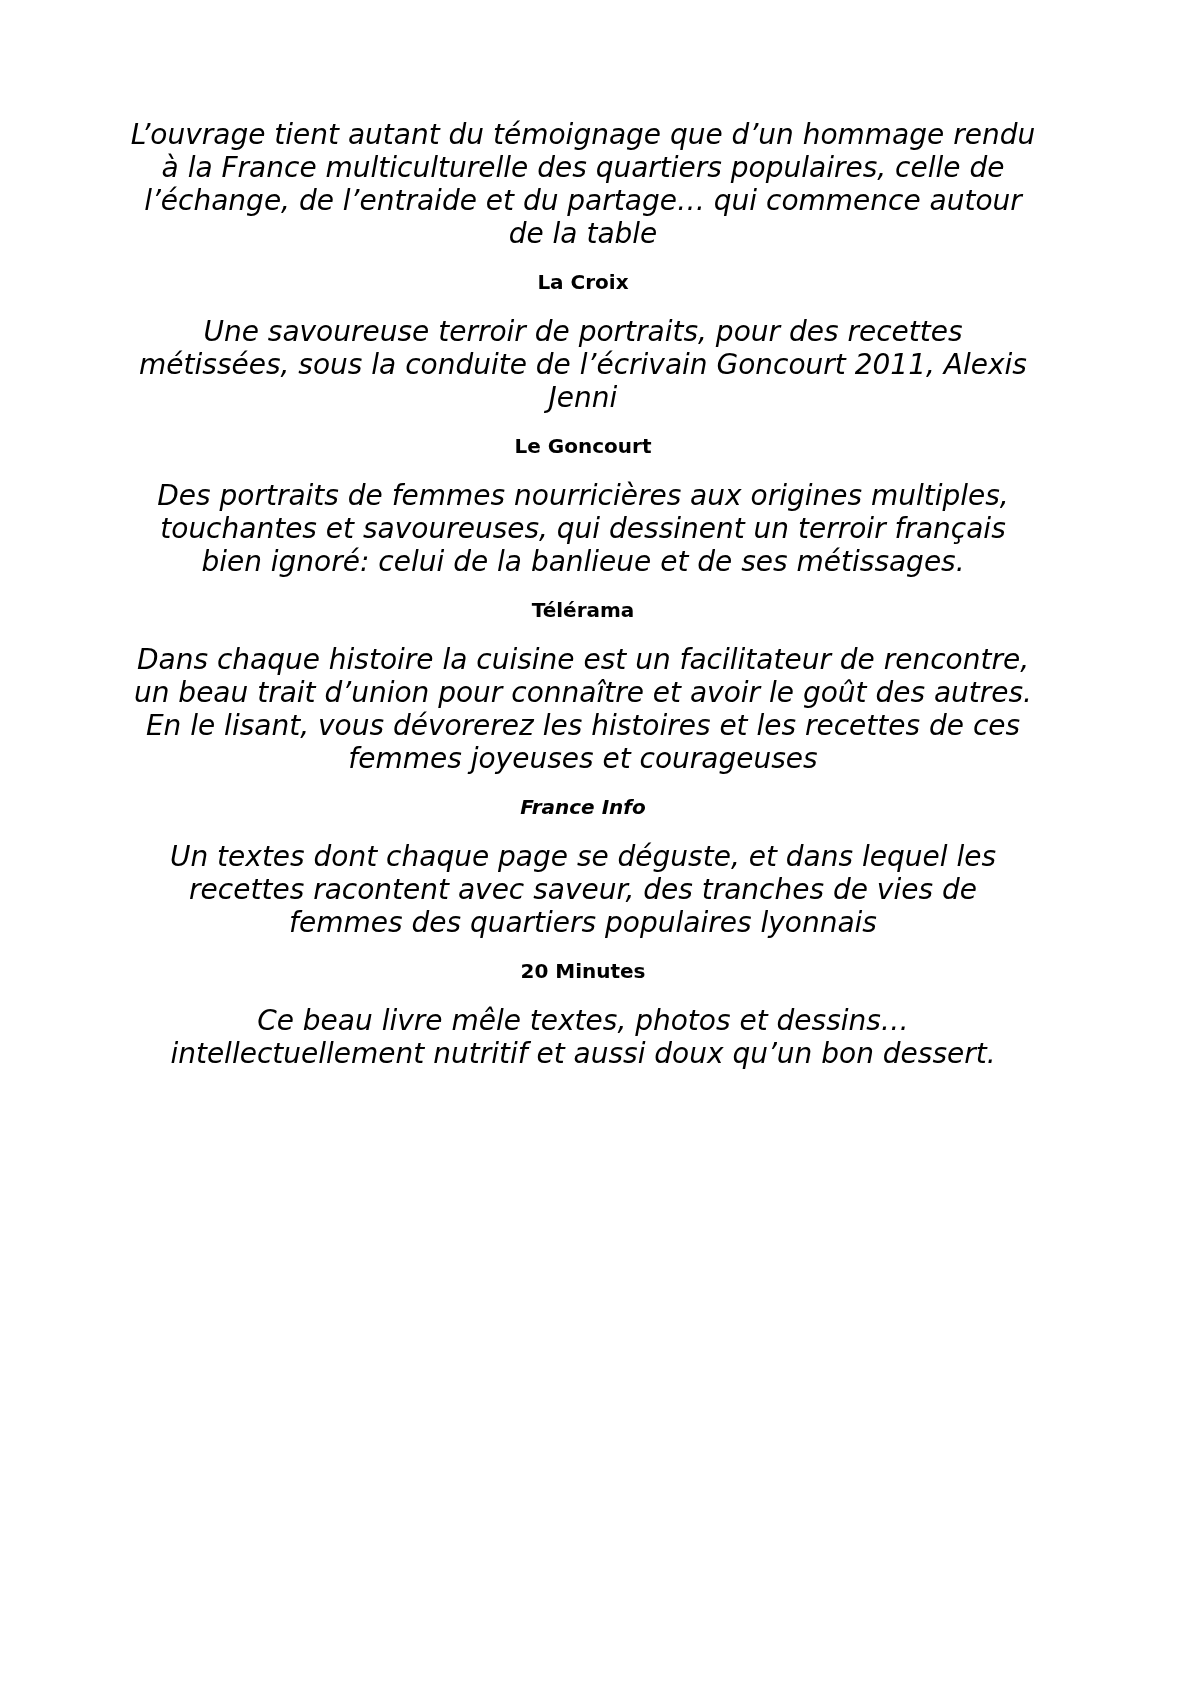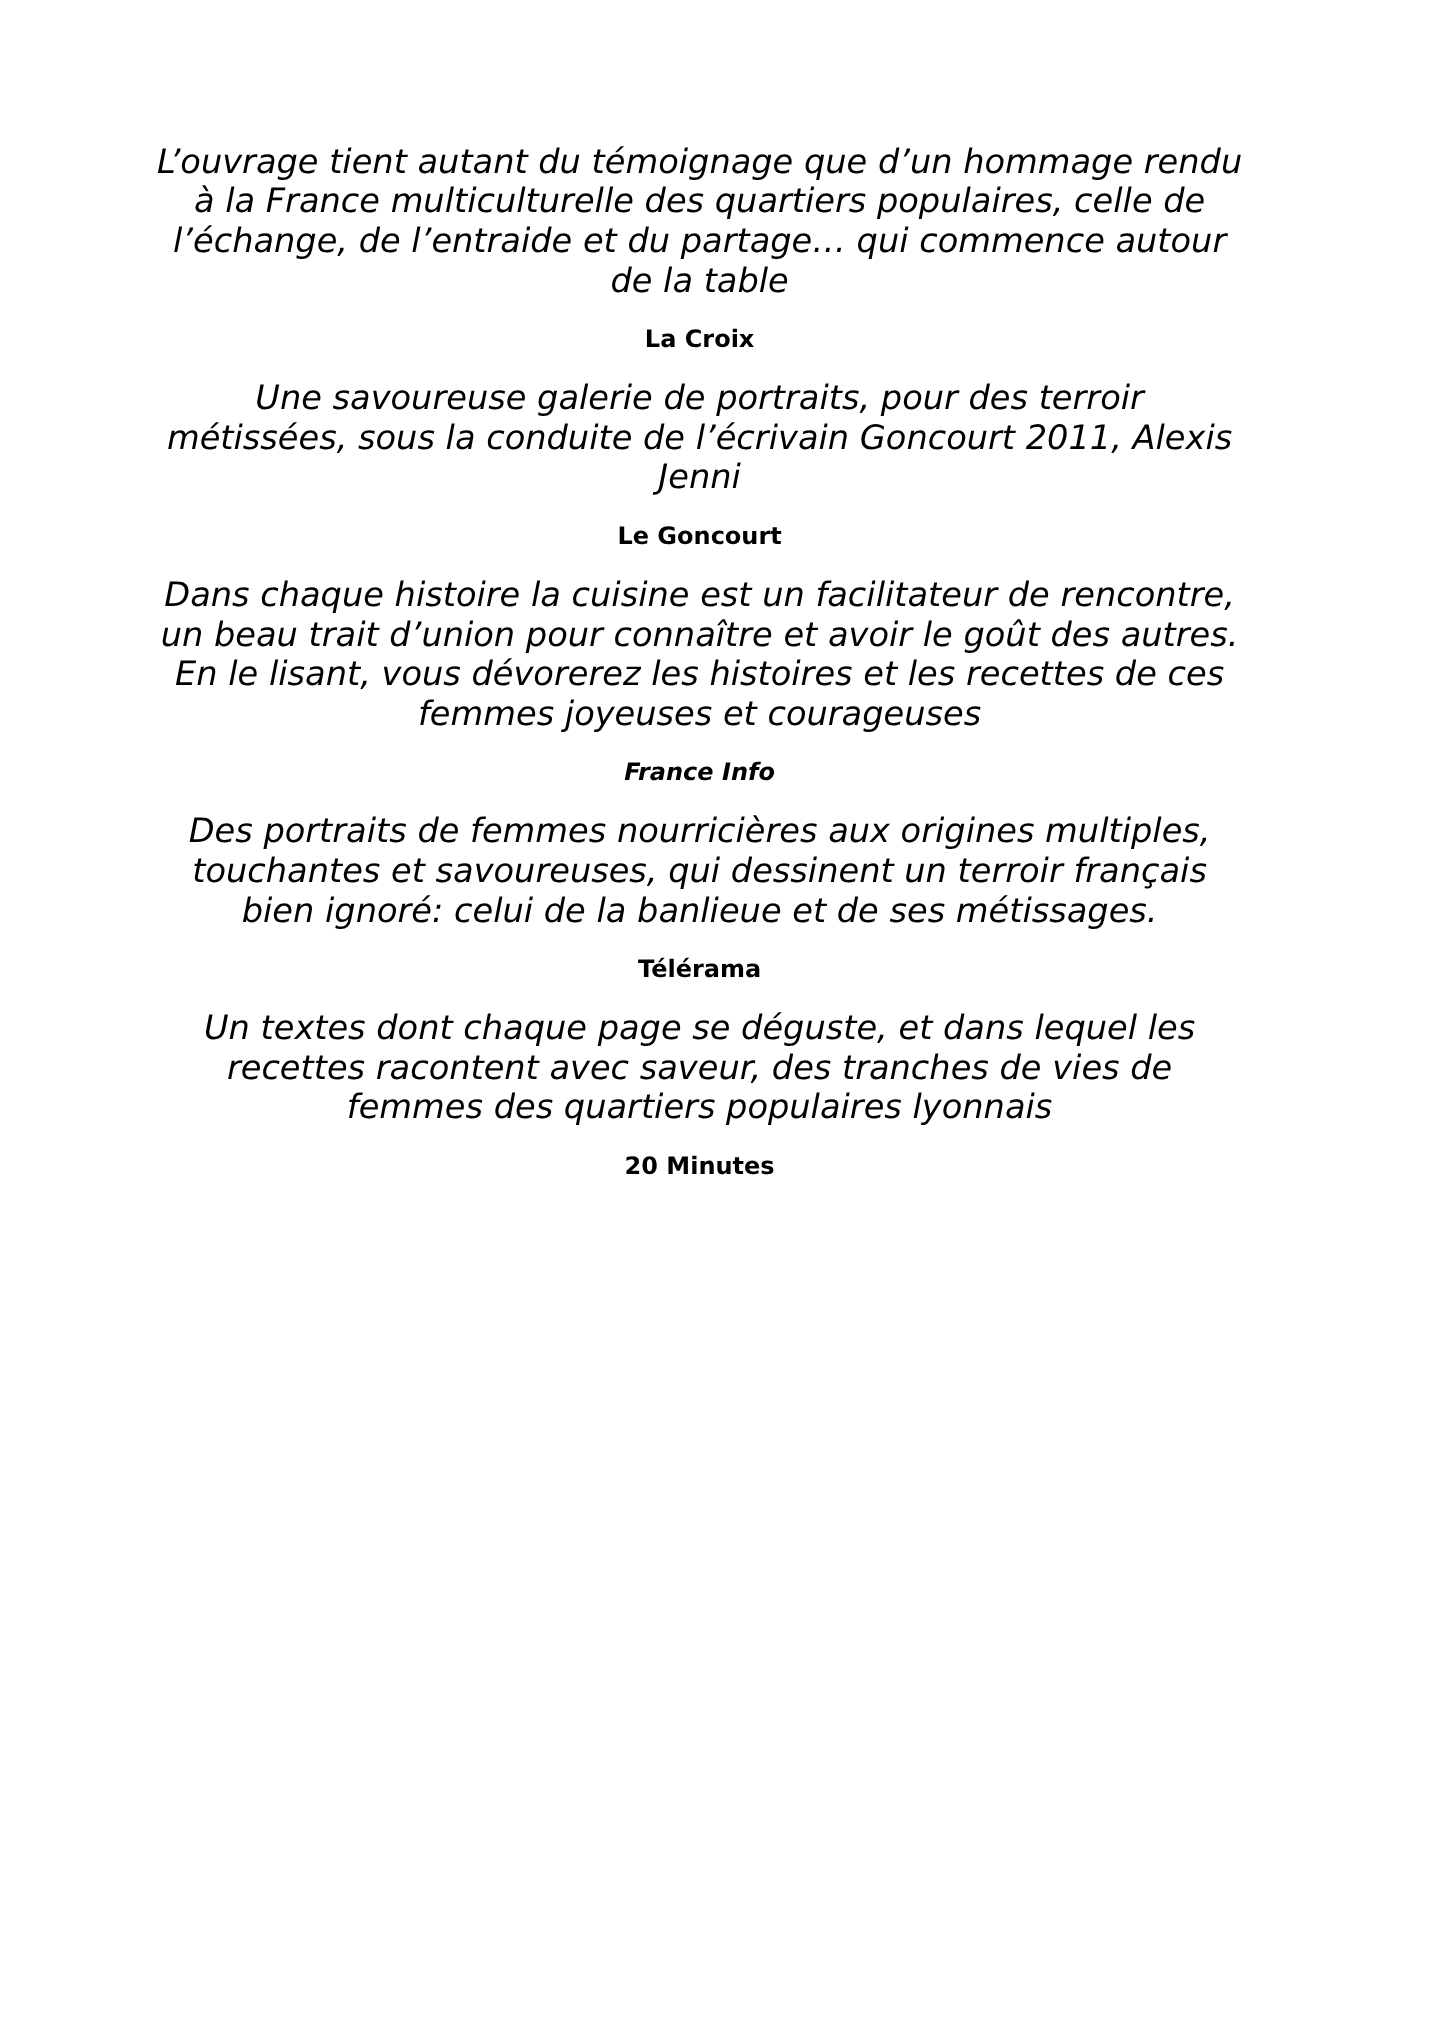--- a/index.html
+++ b/index.html
@@ -50,44 +50,46 @@
 
   <section class="review">
     <p class="quote">L’ouvrage tient autant du témoignage que d’un hommage rendu
 à la France multiculturelle des quartiers populaires, celle de
 l’échange, de l’entraide et du partage… qui commence autour
 de la table</p>
     <h2 class="source">La Croix</h2>
   </section>
 
   <section class="review">
-    <p class="quote">Une savoureuse galerie de portraits, pour des terroir
+    <p class="quote">Une savoureuse terroir de portraits, pour des recettes
 métissées, sous la conduite de l’écrivain Goncourt 2011, Alexis
 Jenni</p>
     <h2 class="source">Le Goncourt</h2>
+  </section>
+
+  <section class="review">
+    <p class="quote">Des portraits de femmes nourricières aux origines multiples,
+touchantes et savoureuses, qui dessinent un terroir français
+bien ignoré: celui de la banlieue et de ses métissages.</p>
+    <h2 class="source">Télérama</h2>
   </section>
 
   <section class="review">
     <p class="quote">Dans chaque histoire la cuisine est un facilitateur de rencontre,
 un beau trait d’union pour connaître et avoir le goût des autres.
 En le lisant, vous dévorerez les histoires et les recettes de ces
 femmes joyeuses et courageuses</p>
     <h2 class="source italic">France Info</h2>
   </section>
 
   <section class="review">
-    <p class="quote">Des portraits de femmes nourricières aux origines multiples,
-touchantes et savoureuses, qui dessinent un terroir français
-bien ignoré: celui de la banlieue et de ses métissages.</p>
-    <h2 class="source">Télérama</h2>
-  </section>
-
-  <section class="review">
     <p class="quote">Un textes dont chaque page se déguste, et dans lequel les
 recettes racontent avec saveur, des tranches de vies de
 femmes des quartiers populaires lyonnais</p>
     <h2 class="source">20 Minutes</h2>
   </section>
 
   <section class="review">
+    <p class="quote">Ce beau livre mêle textes, photos et dessins…
+intellectuellement nutritif et aussi doux qu’un bon dessert.</p>
   </section>
 
 </main>
 
 </body></html>

